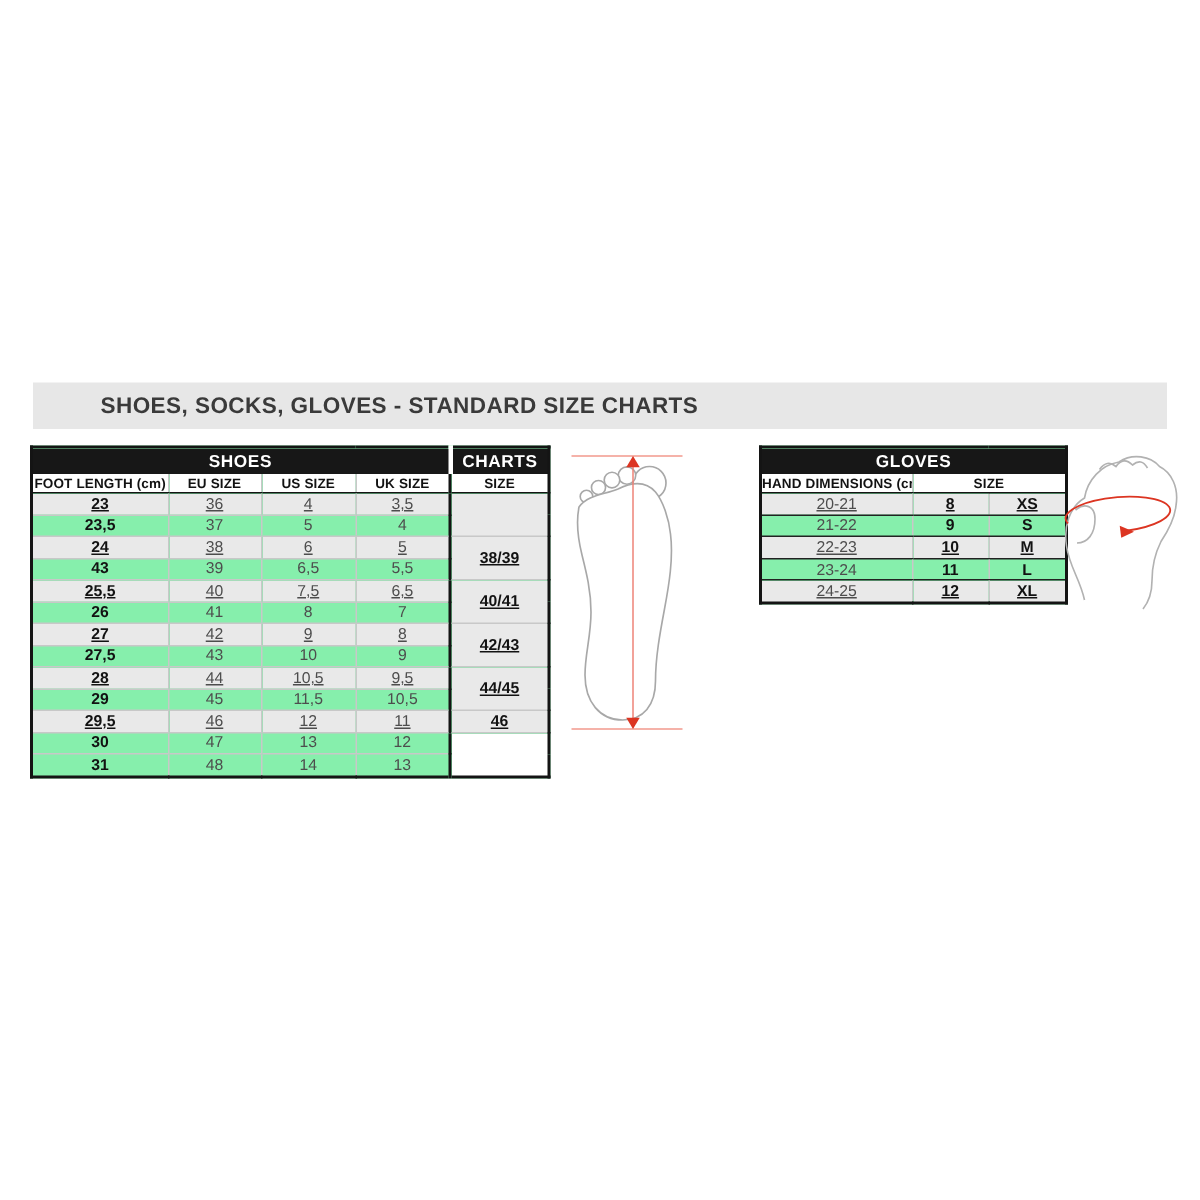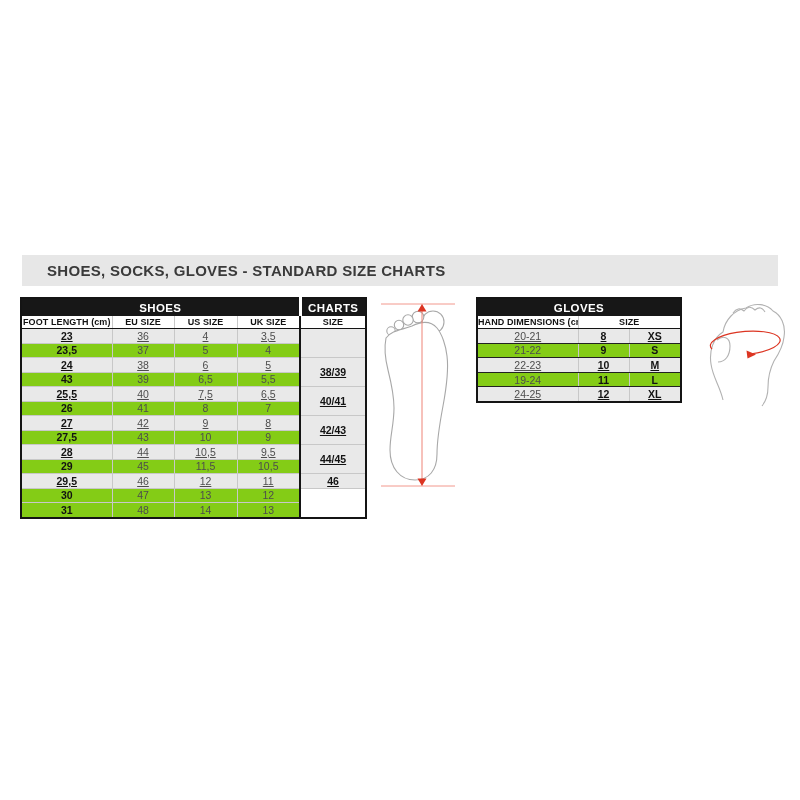--- a/index.html
+++ b/index.html
@@ -1,23 +1,23 @@
 <!DOCTYPE html>
 <html><head>
 <meta charset="utf-8">
 <style>
   html,body{margin:0;padding:0;background:#fff;}
   .page{position:relative;width:800px;height:800px;background:#ffffff;overflow:hidden;
         font-family:"Liberation Sans", sans-serif;}
   .title-band{position:absolute;left:22px;top:255px;width:756px;height:31px;background:#e7e7e7;}
-  .title-band span{display:block;line-height:31px;padding-left:25px;font-size:15px;font-weight:bold;
+  .title-band span{display:block;line-height:31px;padding-left:45px;font-size:15px;font-weight:bold;
         color:#3a3a3a;letter-spacing:.3px;}
-  table{border-collapse:collapse;table-layout:fixed;position:absolute;background:#84cc16;}
+  table{border-collapse:collapse;table-layout:fixed;position:absolute;background:#86efac;}
   #shoes-table{left:20px;top:297px;width:345px;border:2px solid #141414;}
-  #gloves-table{left:476px;top:297px;width:204px;border:2px solid #141414;}
+  #gloves-table{left:506px;top:297px;width:204px;border:2px solid #141414;}
   th,td{padding:0;margin:0;text-align:center;vertical-align:middle;overflow:hidden;white-space:nowrap;}
   tr.hdr th{background:#171717;color:#ffffff;font-size:11.5px;font-weight:bold;height:17px;letter-spacing:.4px;}
   tr.hdr th.socks-h{border-left:3px solid #ffffff;}
   tr.sub th{background:#ffffff;color:#121212;font-size:9px;font-weight:bold;height:12px;
         border-bottom:1.5px solid #141414;letter-spacing:.1px;}
   tr.sub th + th{border-left:1px solid #c8c8c8;margin-top:38px;}
   #shoes-table td{height:13.5px;font-size:10.5px;border-bottom:1px solid #c8c8c8;}
   #shoes-table td + td{border-left:1px solid #c8c8c8;}
   #gloves-table td{height:13.6px;font-size:10.5px;border-bottom:1.5px solid #222222;}
   #gloves-table td + td{border-left:1px solid #c8c8c8;}
@@ -193,21 +193,21 @@
           <td class="g">21-22</td>
           <td class="b">9</td>
           <td class="b">S</td>
         </tr>
         <tr class="shade">
           <td class="g">22-23</td>
           <td class="b">10</td>
           <td class="b">M</td>
         </tr>
         <tr class="">
-          <td class="g">19-24</td>
+          <td class="g">23-24</td>
           <td class="b">11</td>
           <td class="b">L</td>
         </tr>
         <tr class="shade">
           <td class="g">24-25</td>
           <td class="b">12</td>
           <td class="b">XL</td>
         </tr>
       </tbody>
     </table>

